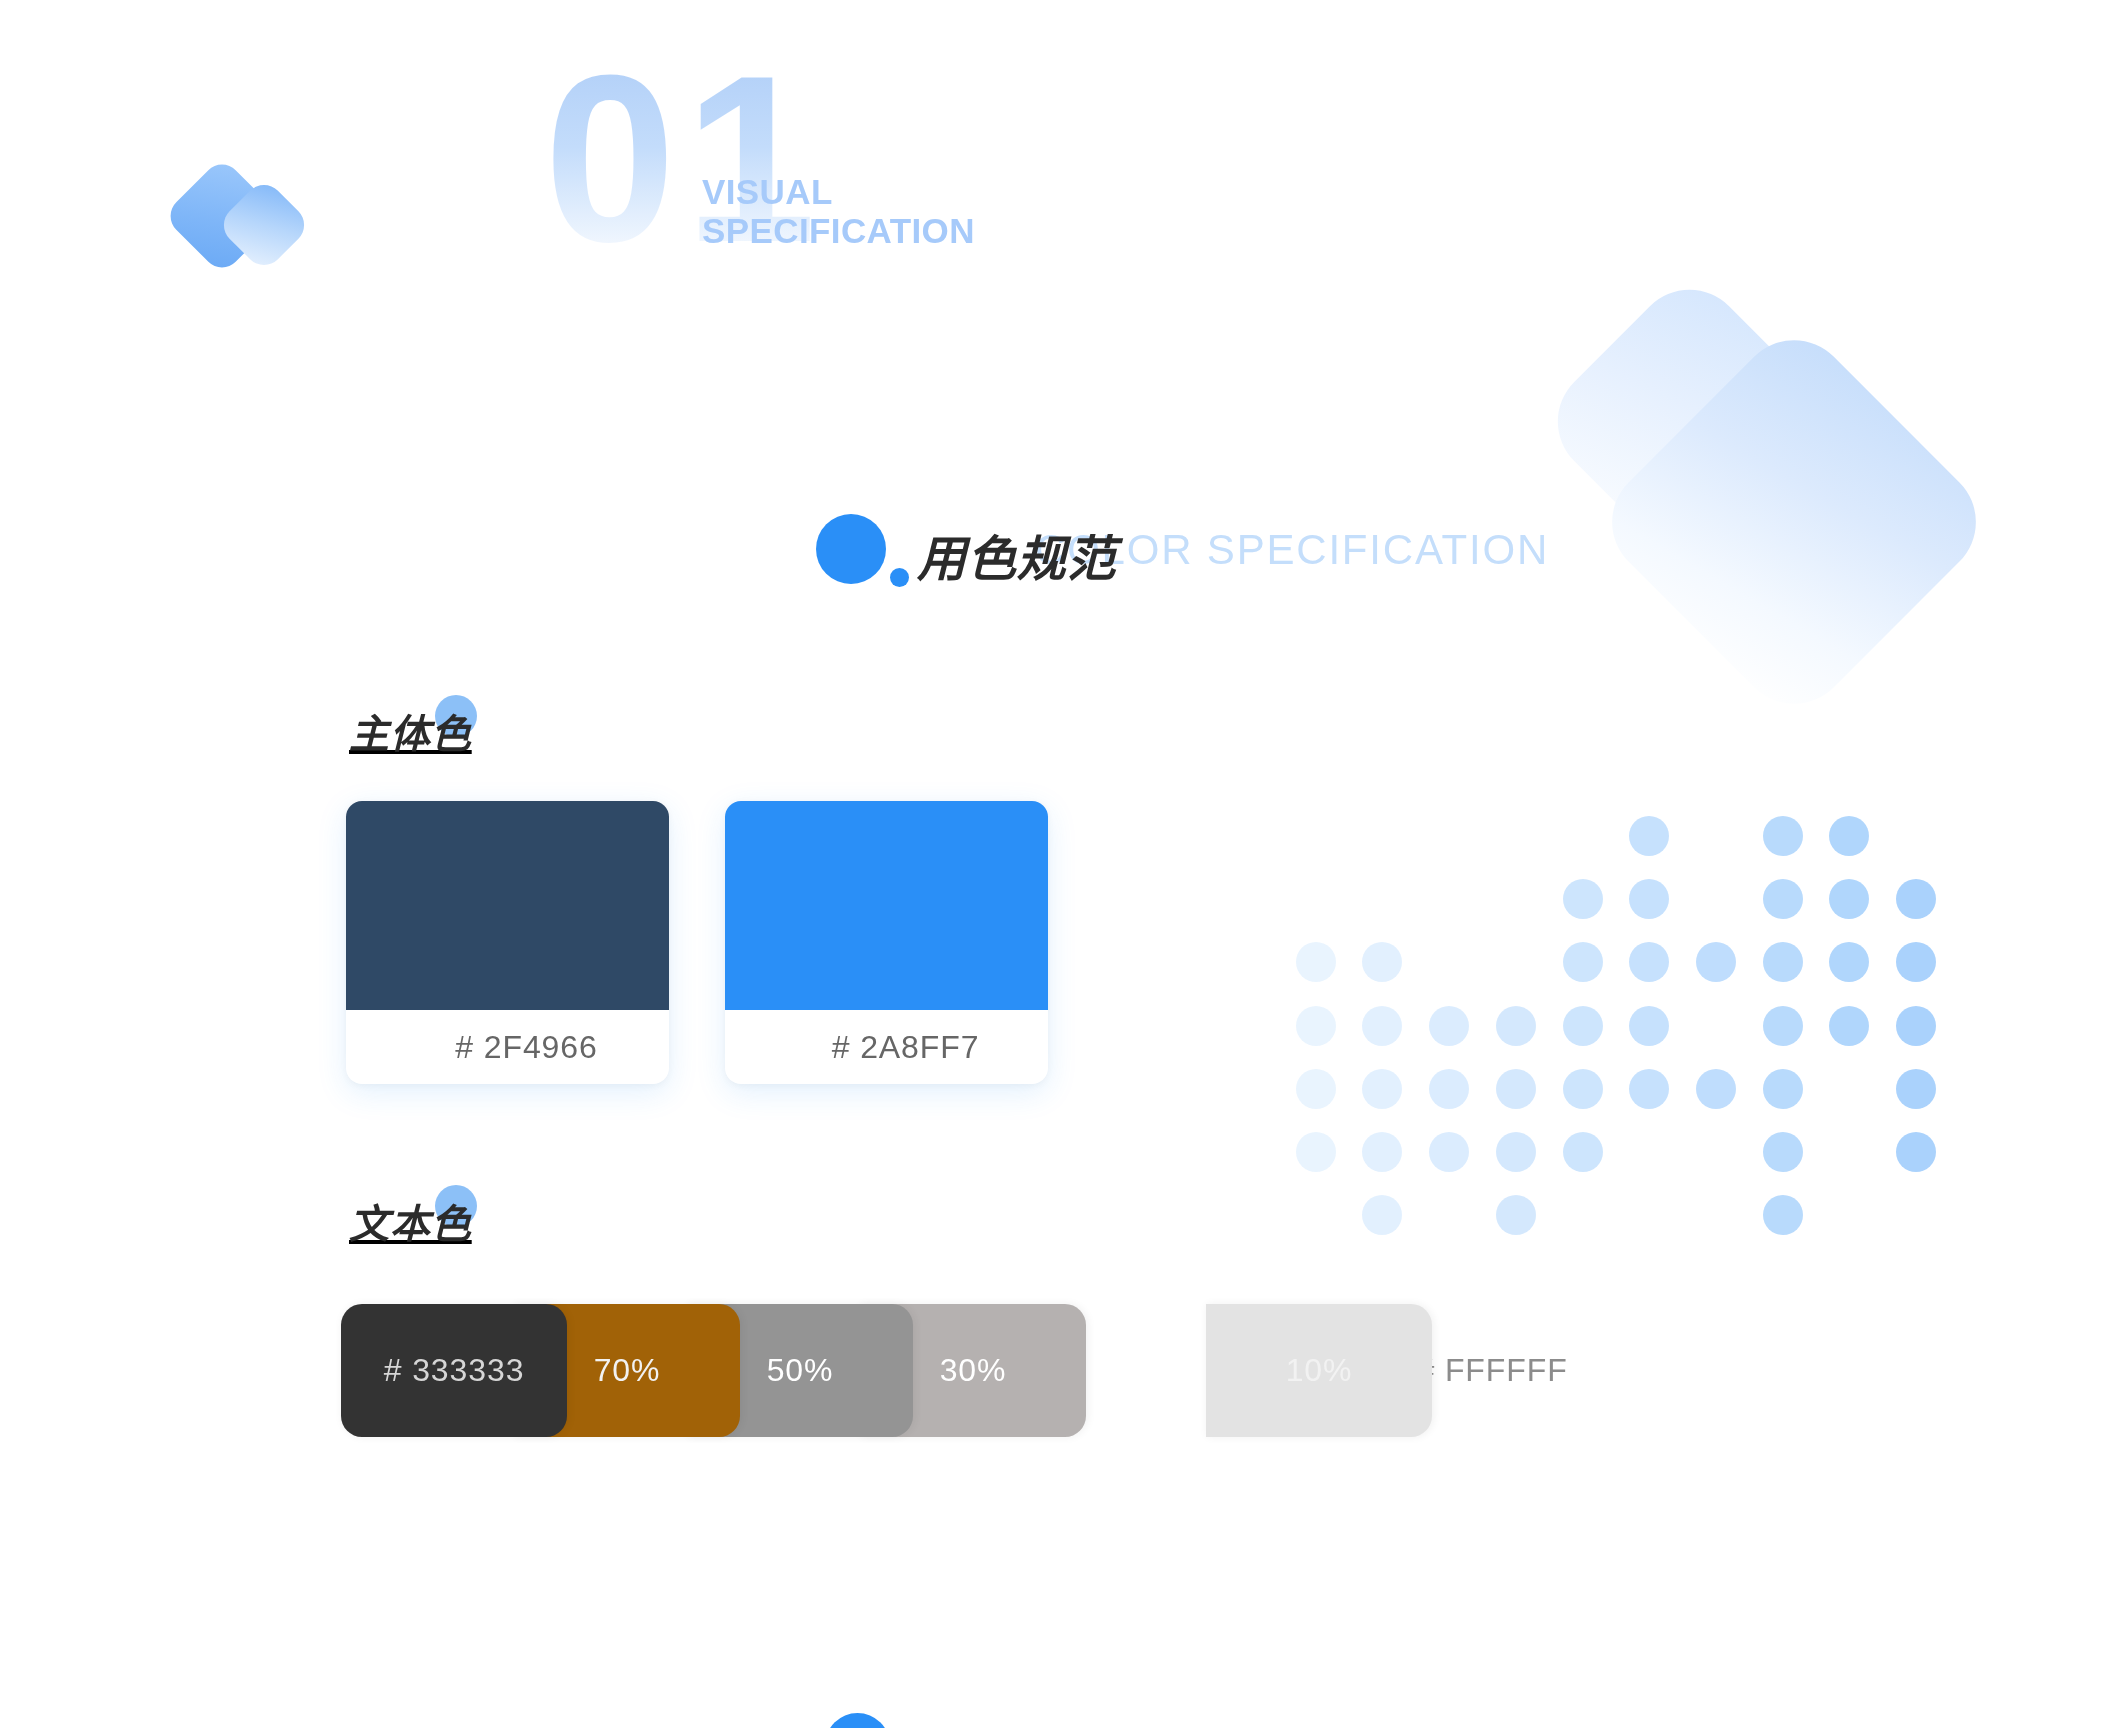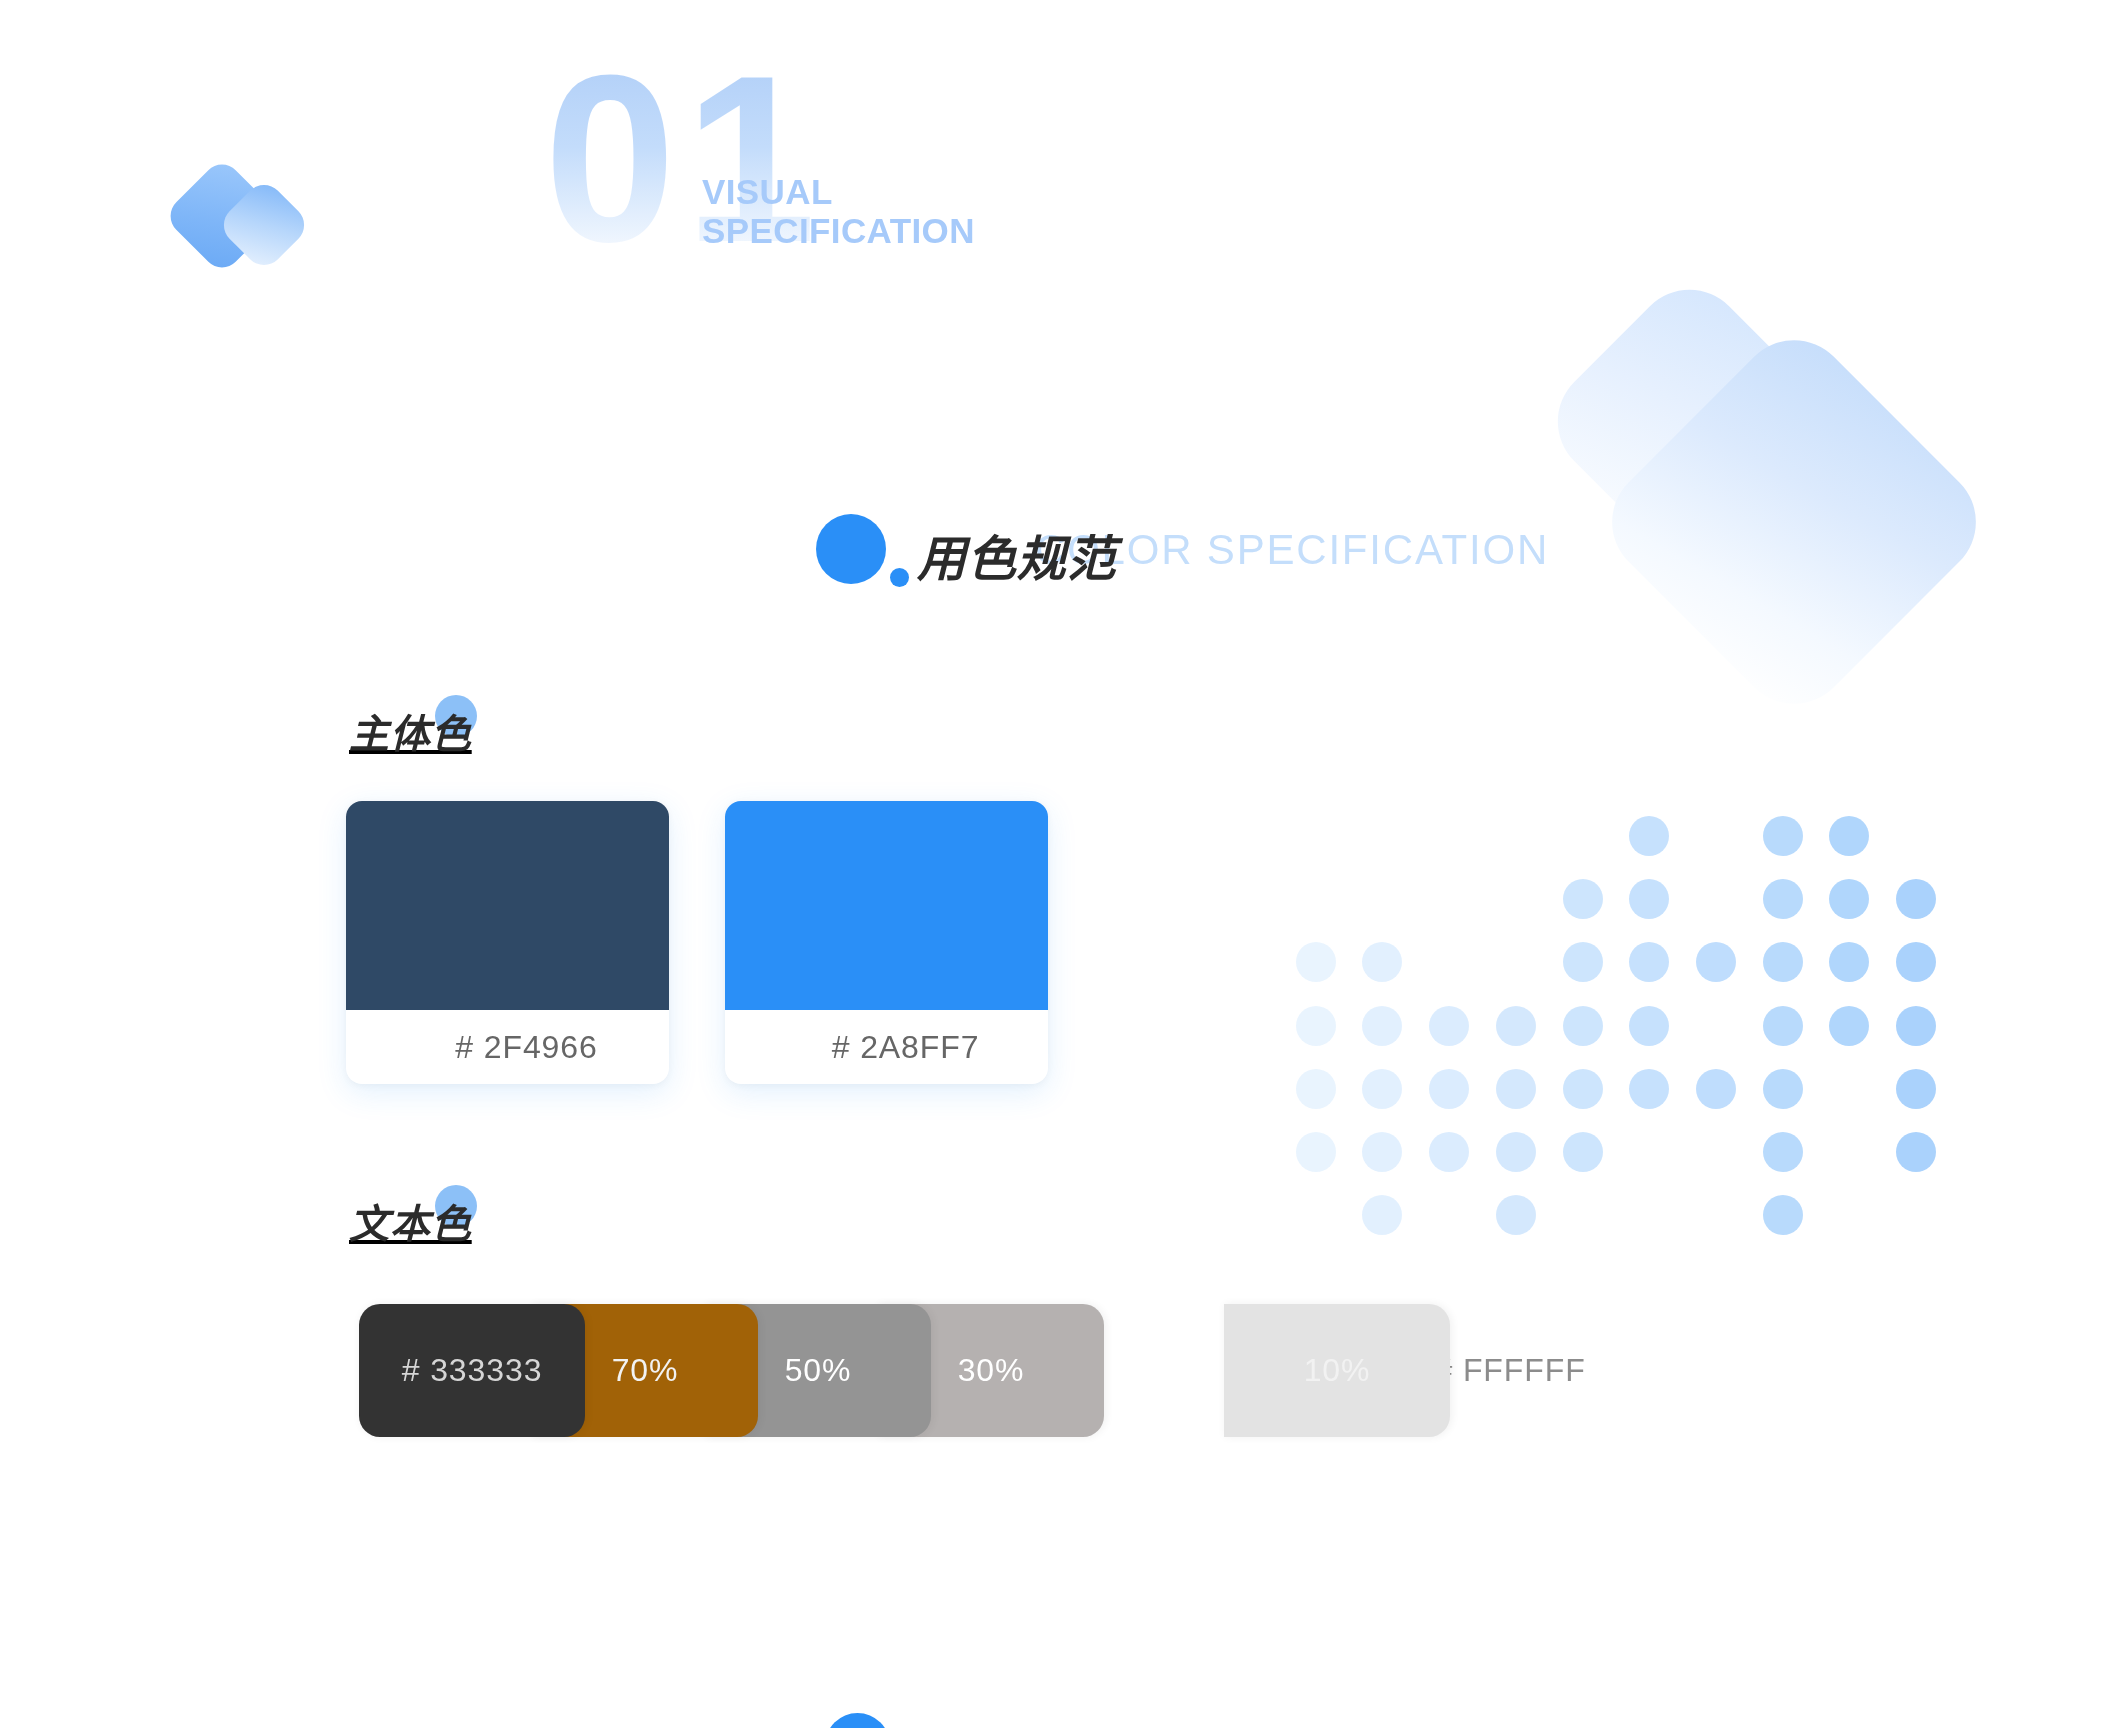--- a/index.html
+++ b/index.html
@@ -191,21 +191,21 @@
     color:#666666;
     letter-spacing:0.9px;
     padding-left:38px;
   }
   #swatch-0 { left:0; }
   #swatch-1 { left:379px; }
 
   
   .scale-strip {
     position:absolute;
-    left:359px; top:1304px;
+    left:341px; top:1304px;
     width:1255px; height:101px;
   }
   .scale-seg {
     position:absolute;
     top:0;
     height:133px;
     border-radius:0 21px 21px 0;
     display:flex;
     align-items:center;
     justify-content:center;

